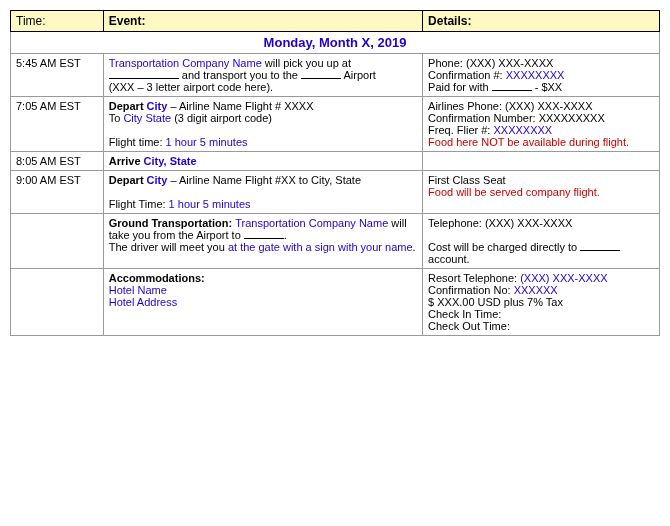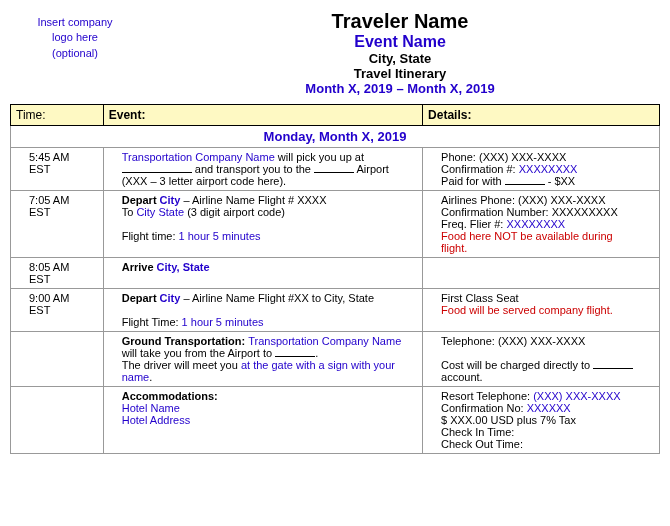--- a/index.html
+++ b/index.html
@@ -67,21 +67,21 @@
     table th {
       border: 1.5px solid #000;
       padding: 3px 5px;
       text-align: left;
       font-weight: bold;
       font-size: 12px;
       background: #fef9c3;
     }
     table td {
       border: 1px solid #999;
-      padding: 3px 18px;
+      padding: 3px 5px;
       vertical-align: top;
     }
     .day-header td {
       background: white;
       text-align: center;
       font-size: 13px;
       font-weight: bold;
       color: #2200CC;
       border: 1px solid #999;
     }
@@ -93,34 +93,20 @@
     .red { color: #CC0000; }
     .bold { font-weight: bold; }
     .blank-line { border-bottom: 1px solid #000; display: inline-block; width: 70px; }
     .blank-line-sm { border-bottom: 1px solid #000; display: inline-block; width: 40px; }
   </style>
 </head>
 <body>
 
 <div class="page">
 
-  <div class="header">
-    <div class="logo-area">
-      <span>Insert company</span><br>
-      <span>logo here</span><br>
-      <span>(optional)</span>
-    </div>
-    <div class="title-area">
-      <div class="title-name">Traveler Name</div>
-      <div class="title-event">Event Name</div>
-      <div class="title-city">City, State</div>
-      <div class="title-itinerary">Travel Itinerary</div>
-      <div class="title-dates">Month X, 2019 – Month X, 2019</div>
-    </div>
-  </div>
 
   <table>
     <thead>
       <tr>
         <th class="time-col">Time:</th>
         <th class="event-col">Event:</th>
         <th class="detail-col">Details:</th>
       </tr>
     </thead>
     <tbody>

